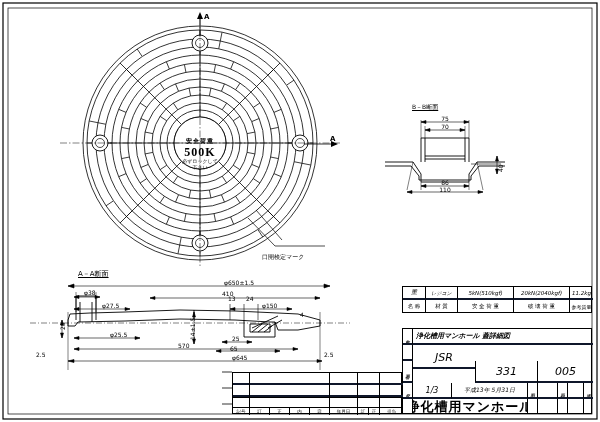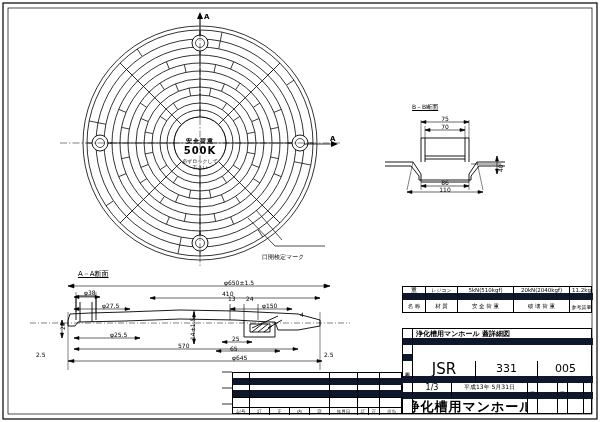--- a/index.html
+++ b/index.html
@@ -8,37 +8,37 @@
   #sheet{position:relative;width:600px;height:422px;background:#ffffff;}
 
   .abs{position:absolute;}
   svg{display:block;}
 
   
   .t{position:absolute;font-size:6px;line-height:1;white-space:nowrap;color:#000;}
   .t6{font-size:6px;}
   .t5{font-size:5px;}
   .t7{font-size:7px;}
-  .t8{font-size:10px;}
+  .t8{font-size:12px;font-family:Liberation Serif, serif;}
   .bold{font-weight:bold;}
   .ctr{transform:translateX(-50%);text-align:center;}
   .vert{writing-mode:vertical-rl;text-orientation:upright;}
   .rot90{transform:rotate(-90deg);transform-origin:0 0;}
   .under{text-decoration:underline;}
 
   
   .tb{position:absolute;box-sizing:border-box;border:1px solid #000;}
   .cell{position:absolute;box-sizing:border-box;
         display:flex;align-items:center;justify-content:center;
         font-size:6px;overflow:hidden;white-space:nowrap;}
   .cell.l{justify-content:flex-start;padding-left:3px;}
   .bl{border-left:1px solid #000;}
   .br{border-right:1px solid #000;}
   .bt{border-top:1px solid #000;}
-  .bb{border-bottom:7px solid #0f172a;}
+  .bb{border-bottom:2px solid #0f172a;font-style:italic;}
 </style>
 </head>
 <body>
 
 <div id="sheet">
 
   <svg class="abs" style="left:0;top:0" width="600" height="422">
     <rect x="3" y="3" width="594" height="416" fill="none" stroke="#000" stroke-width="1.2"></rect>
     <rect x="8" y="8" width="584" height="406" fill="none" stroke="#000" stroke-width="0.7"></rect>
   </svg>
@@ -439,21 +439,21 @@
       <span class="vert">図番</span>
     </div>
     <div class="cell br bb" style="left:0;top:54px;width:10px;height:16px;font-size:4.5px;">
       <span class="vert">尺度</span>
     </div>
     <div class="cell br" style="left:0;top:70px;width:10px;height:15px;font-size:4.5px;"></div>
 
     <div class="cell l bb" style="left:10px;top:0;width:180px;height:16px;font-size:7px;font-weight:bold;">浄化槽用マンホール 蓋詳細図</div>
 
 
-    <div class="cell bb" style="left:10px;top:32px;width:62px;height:22px;font-size:15px;">JSR</div>
+    <div class="cell bb" style="left:10px;top:18px;width:62px;height:22px;font-size:11px;">JSR</div>
     <div class="cell bb bl" style="left:72px;top:32px;width:62px;height:22px;font-size:11px;">331</div>
     <div class="cell bb bl" style="left:134px;top:32px;width:56px;height:22px;font-size:11px;">005</div>
 
     <div class="cell bb" style="left:10px;top:54px;width:38px;height:16px;font-size:8px;">1/3</div>
     <div class="cell bb bl" style="left:48px;top:54px;width:76px;height:16px;font-size:6px;">平成13年 5月31日</div>
     <div class="cell bb bl" style="left:124px;top:54px;width:10px;height:16px;font-size:4.5px;">
       <span class="vert">製図</span>
     </div>
     <div class="cell bb bl" style="left:134px;top:54px;width:20px;height:16px;"></div>
     <div class="cell bb bl" style="left:154px;top:54px;width:10px;height:16px;font-size:4.5px;">

